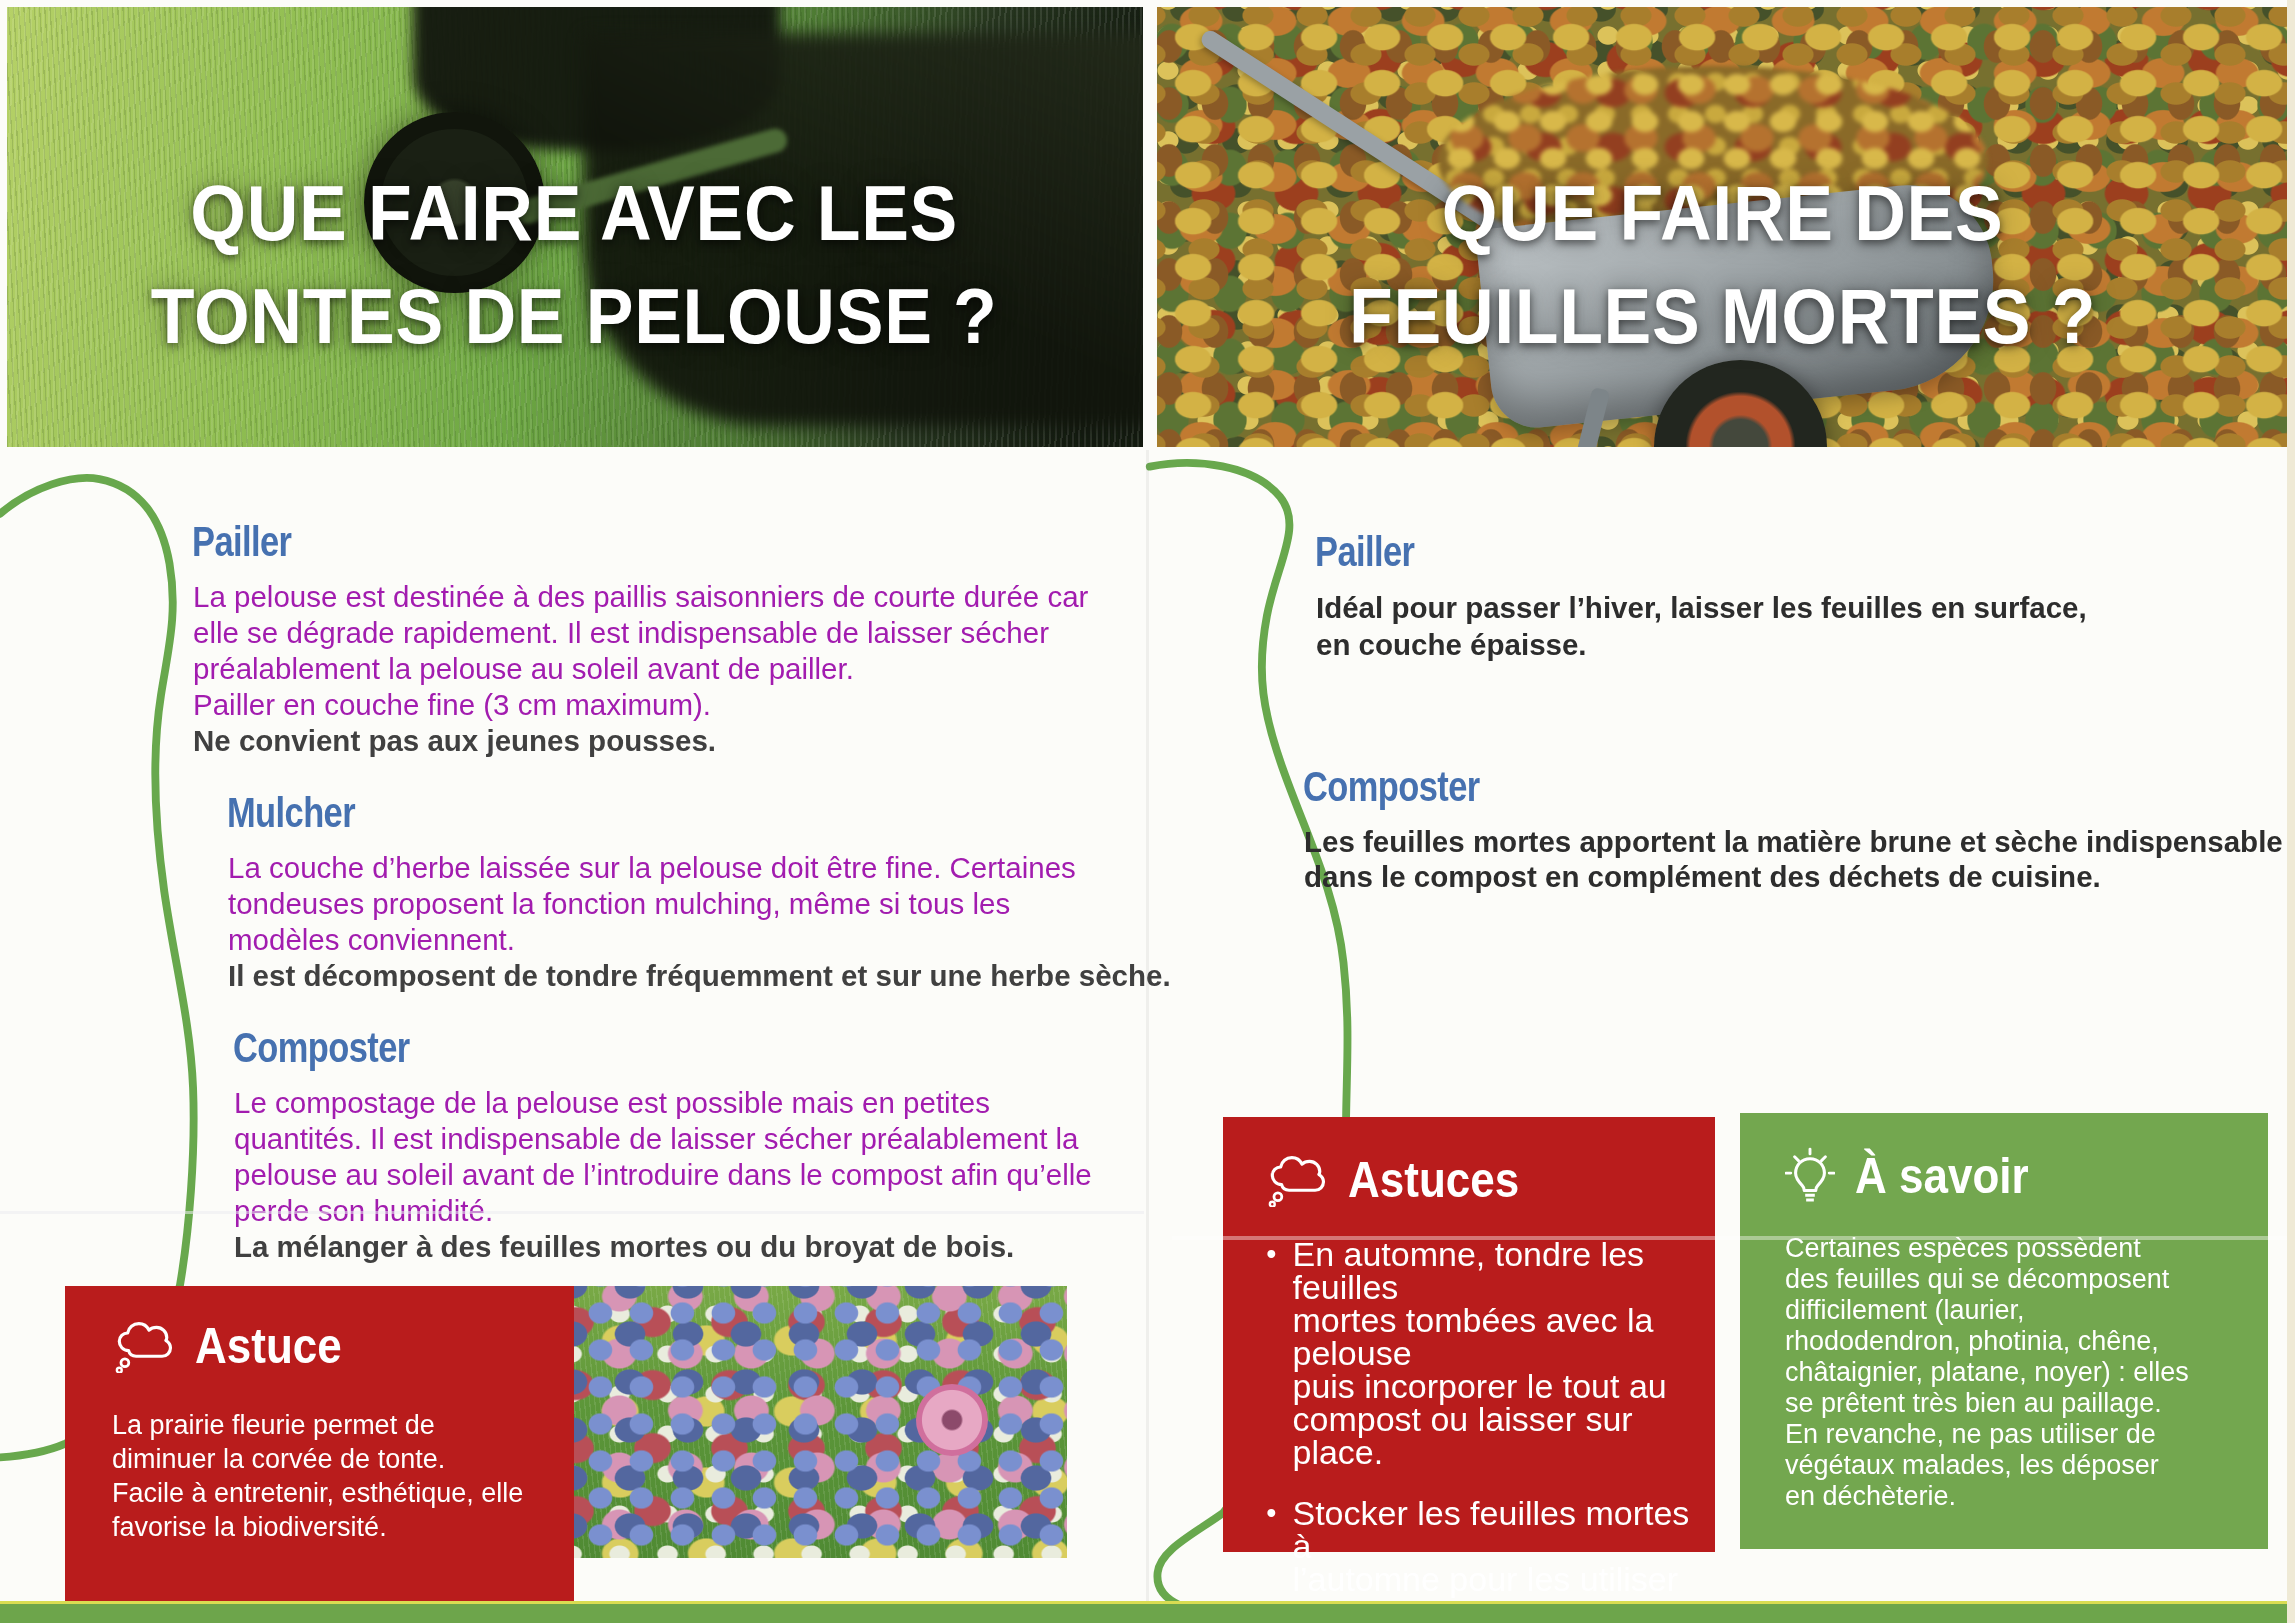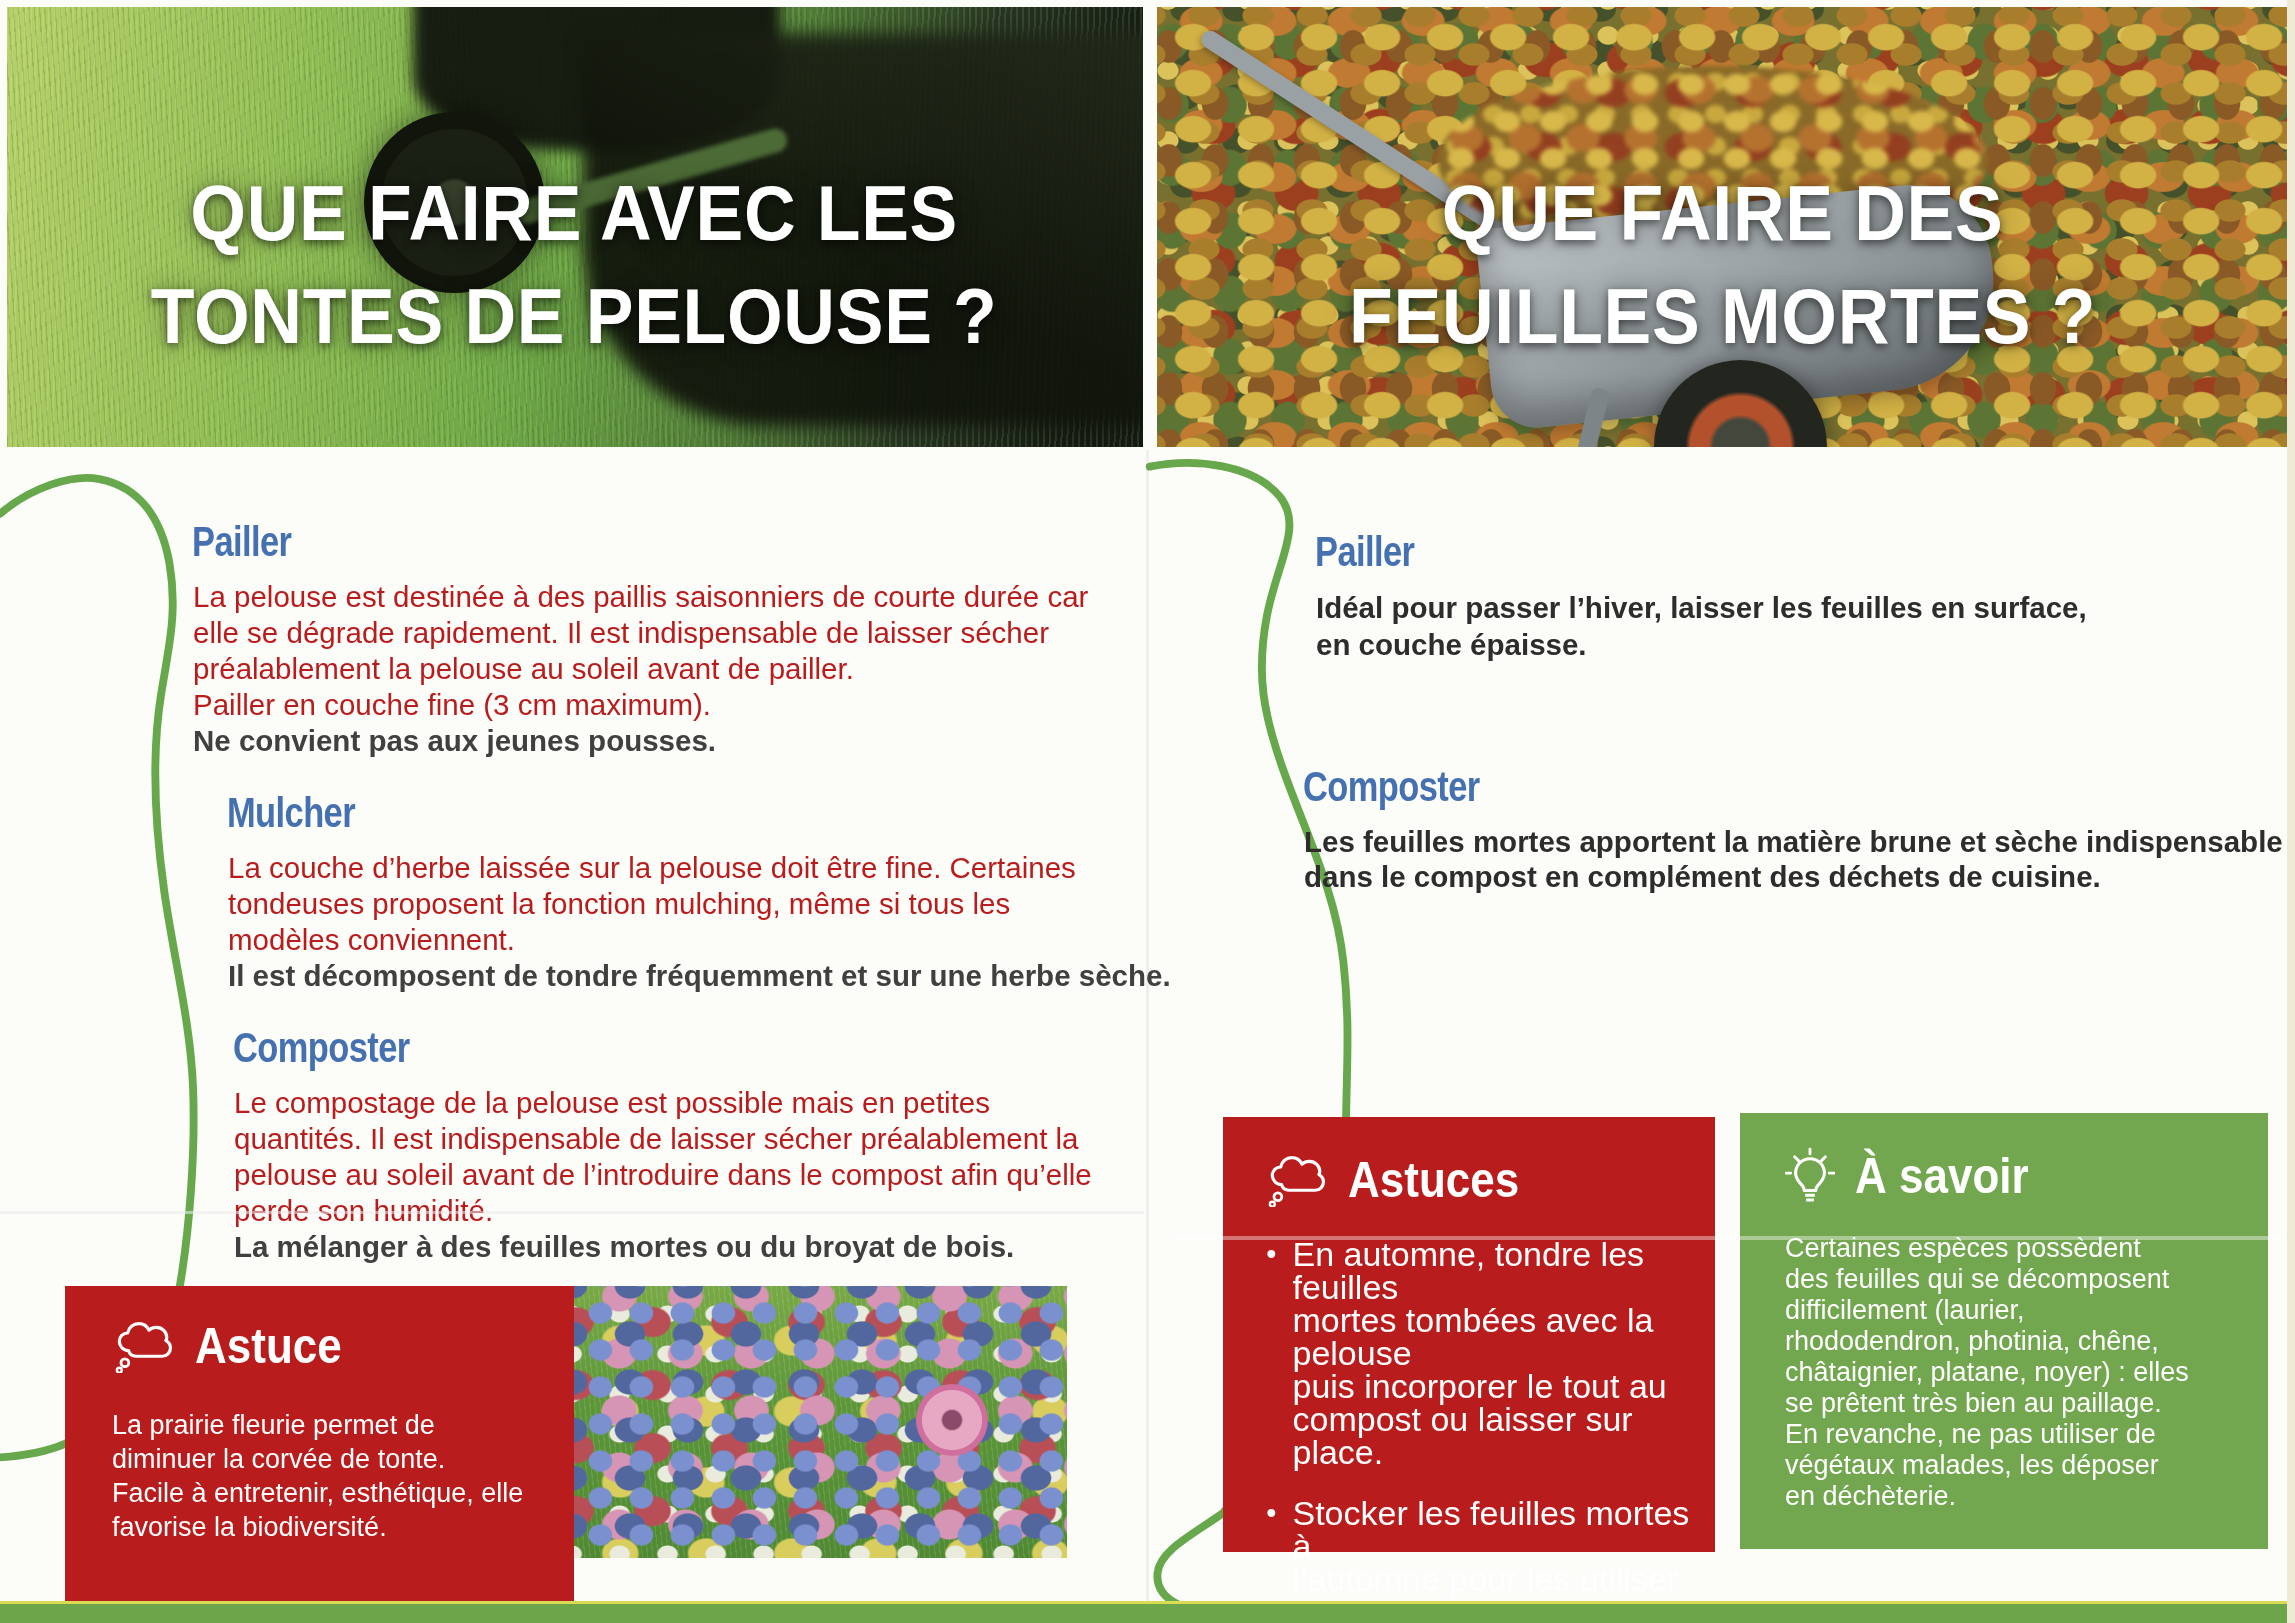--- a/index.html
+++ b/index.html
@@ -56,21 +56,21 @@
   .header-title .t{white-space:pre-line;text-align:center;color:#ffffff;font-weight:bold;
     font-size:77px;line-height:103px;letter-spacing:0.7px;display:inline-block;
     transform:scaleX(.93) translateY(38px);
     text-shadow:0 3.3px 9.2px rgba(0,0,0,.55),0 0 26px rgba(0,0,0,.35);}
   
   .vine{position:absolute;left:0;top:0;z-index:1;}
   
   .sec{position:absolute;z-index:2;}
   .sec h2{margin:0 0 6.5px -1.3px;font-size:42px;line-height:60px;font-weight:bold;color:#4671b0;}
   .squeeze{display:inline-block;transform:scaleX(.82);transform-origin:0 60%;letter-spacing:-0.7px;}
-  .body-txt{margin:0;font-size:29.5px;line-height:36px;color:#b91c1c;white-space:pre-line;}
+  .body-txt{margin:0;font-size:29.5px;line-height:36px;color:#a21caf;white-space:pre-line;}
   .note-txt{margin:0;font-size:29.5px;line-height:36px;color:#404040;font-weight:bold;white-space:pre-line;}
   .body-bold{margin:0;font-size:29.5px;line-height:37px;color:#2d2d2d;font-weight:bold;white-space:pre-line;}
   
   .tipbox{position:absolute;z-index:2;color:#fff;}
   .box-blue{background:#b91c1c;}
   .box-green{background:#73a74f;}
   .tip-title-row{display:flex;align-items:center;gap:19.6px;}
   .tip-title{font-size:50px;font-weight:bold;white-space:pre-line;
     display:inline-block;transform:scaleX(.88);transform-origin:0 60%;}
   .tip-icon{flex:0 0 auto;}

